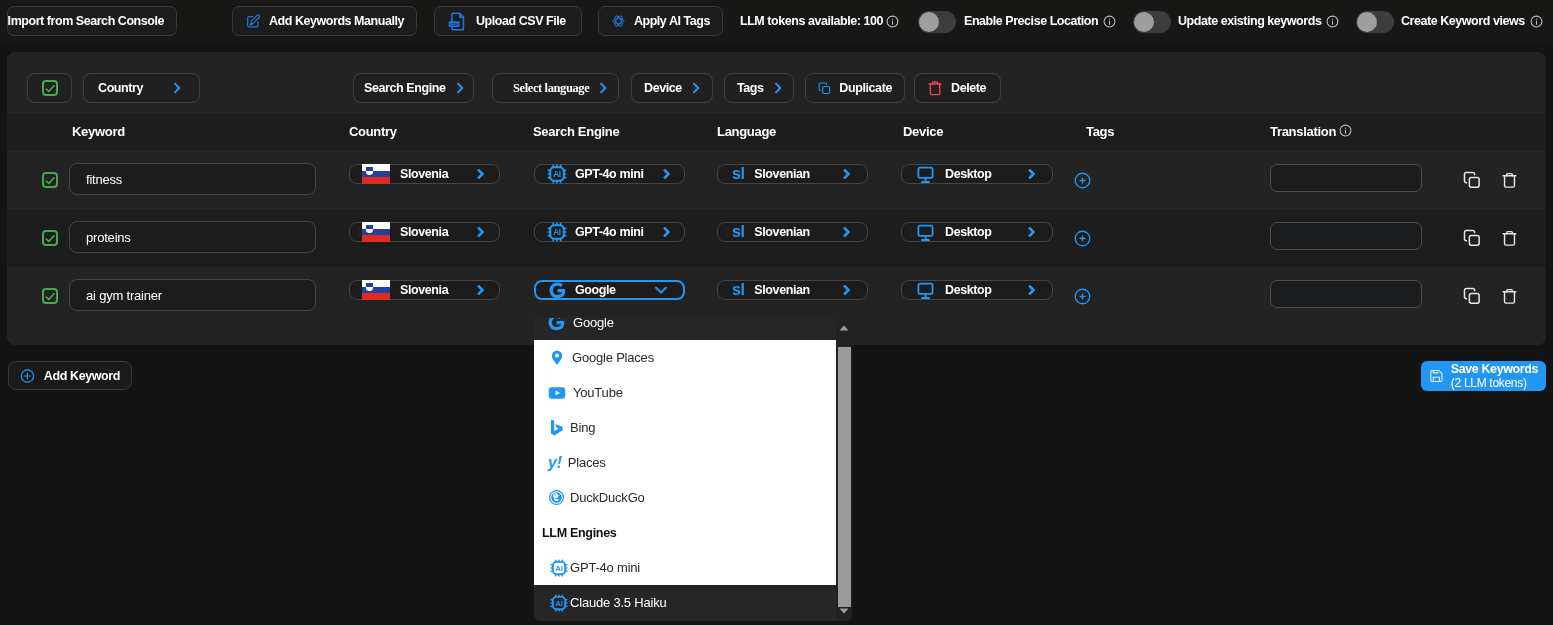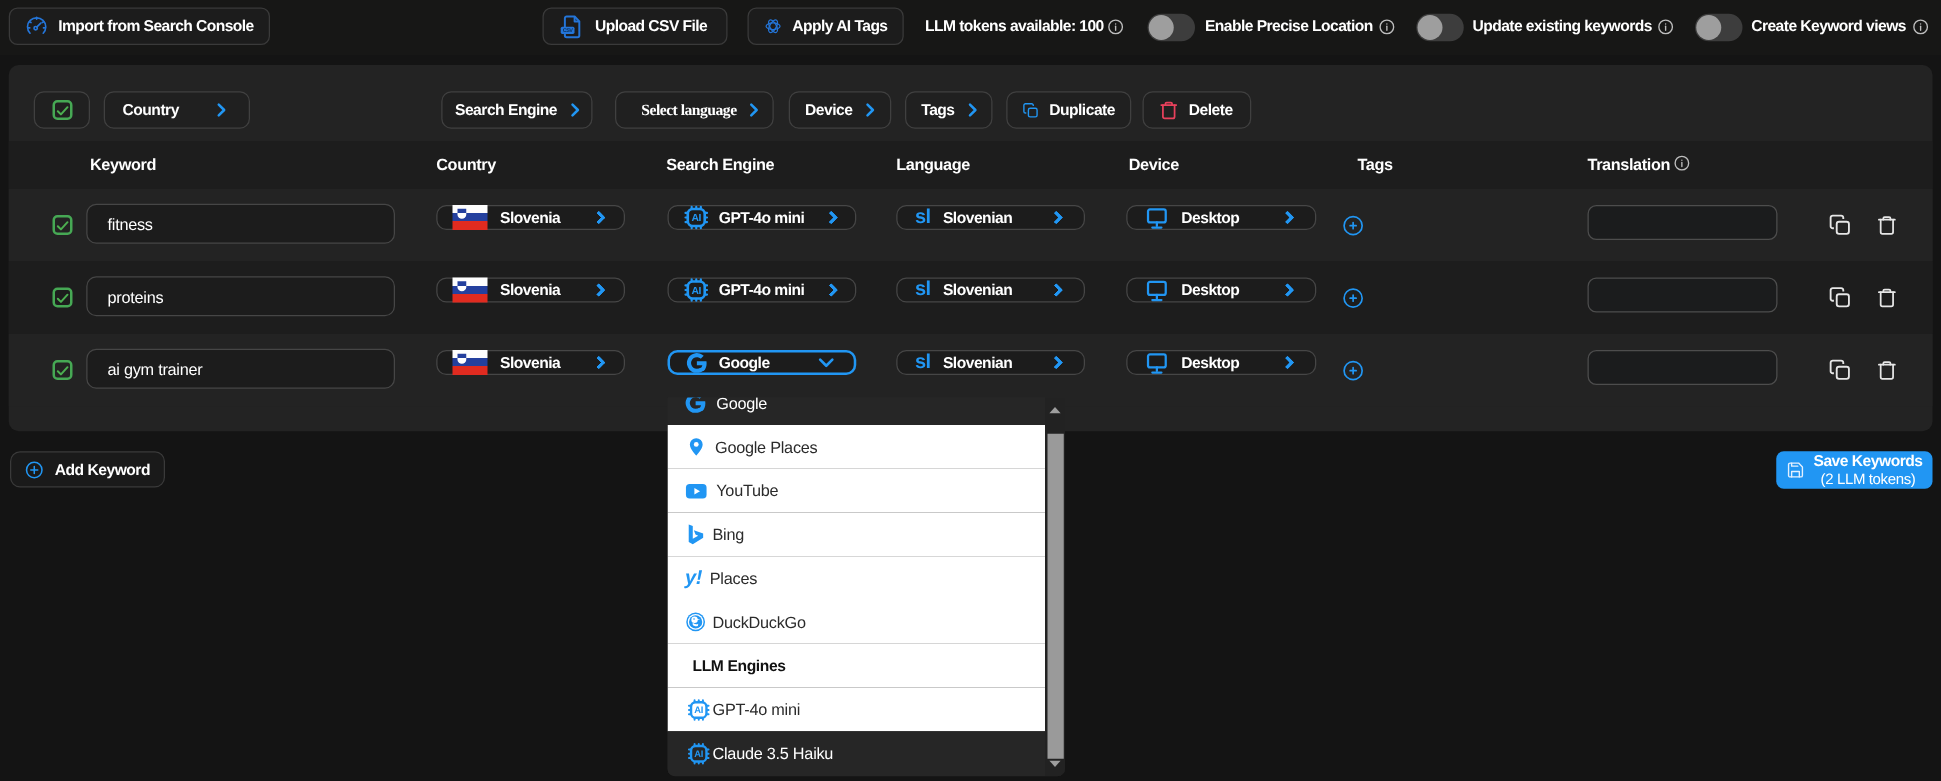--- a/index.html
+++ b/index.html
@@ -24,47 +24,55 @@
   .kw-input { position:absolute; left:62px; top:12px; width:247px; height:32px; background:#1c1c1c; border:1px solid #464646; border-radius:8px; color:#fff; font-size:13px; letter-spacing:-0.2px; display:flex; align-items:center; padding-left:16px; }
   .tr-input { position:absolute; left:1263px; top:13px; width:152px; height:28px; background:#1b1c1d; border:1px solid #4d4d4d; border-radius:7px; }
   
   #addkw { position:absolute; left:8px; top:361px; width:124px; height:29px; background:#1a1a1a; border:1px solid #3a3a3a; border-radius:8px; display:flex; align-items:center; gap:9px; padding:0 11px; color:#fff; font-size:12.5px; font-weight:bold; letter-spacing:-0.4px; white-space:nowrap; }
   #savekw { position:absolute; left:1421px; top:361px; width:125px; height:30px; background:#2196f3; border-radius:6px; display:flex; align-items:center; padding:0 8px; gap:7px; color:#fff; }
   
   #dd { position:absolute; left:534px; top:318px; width:318px; height:303px; background:#262626; border-radius:0 0 6px 6px; overflow:hidden; }
   #ddlist { position:absolute; left:0; top:-13px; width:302px; }
   .ddi { height:35px; display:flex; align-items:center; padding-left:14px; gap:4px; background:#fff; color:#2b2b2b; font-size:13px; letter-spacing:-0.2px; white-space:nowrap; }
   .ddi.dark { background:#262626; color:#fff; }
-  .ddhdr { height:35px; display:flex; align-items:center; padding-left:20px; background:#fff; color:#111; font-size:12.5px; font-weight:bold; letter-spacing:-0.3px; }
+  .ddhdr { height:35px; display:flex; align-items:center; padding-left:8px; background:#fff; color:#111; font-size:12.5px; font-weight:bold; letter-spacing:-0.3px; }
   #sbar { position:absolute; right:0; top:0; width:16px; height:303px; background:#222222; }
   #sthumb { position:absolute; left:2px; top:29px; width:13px; height:260px; background:#9a9a9a; }
   .chk { position:absolute; left:35px; top:21px; width:16px; height:16px; border:2px solid #46a854; border-radius:4px; display:flex; align-items:center; justify-content:center; flex:none; }
   .chev { margin-left:auto; width:8px; height:8px; border-top:3px solid #2196f3; border-right:3px solid #2196f3; transform:rotate(45deg); border-radius:1.5px; flex:none; margin-right:4px; }
   .flag { width:28px; height:20px; background:linear-gradient(180deg,#fdfdfd 0 33%,#24409e 33% 66%,#e02b20 66% 100%); position:relative; flex:none; }
   .flag::before { content:""; position:absolute; left:4px; top:3px; width:7px; height:7.5px; background:linear-gradient(180deg,#24409e 0 46%,#ffffff 46%); border-radius:0 0 55% 55%/0 0 48% 48%; }
   .sl { color:#2196f3; font-weight:bold; font-size:16px; letter-spacing:-0.5px; }
   .plusc, .ic-copy, .ic-trash { position:absolute; }
   .plusc { top:21px; } .ic-copy { top:20px; } .ic-trash { top:20px; }
 </style>
 </head>
 <body>
 <div id="stage">
   <div id="topbar">
-    <div class="tbtn" style="left:7px; width:209px;">
+    <div class="tbtn" style="left:7px; width:170px;justify-content:flex-end;">
       <svg width="22" height="22" viewBox="0 0 24 24" fill="none" stroke="#2475d8" stroke-width="1.7" stroke-linecap="round">
         <path d="M5.2 19.2 A9.4 9.4 0 1 1 18.8 19.2"></path>
         <path d="M12 2.8v2"></path>
           <path d="M4.5 7.2l1.7 1"></path>
           <path d="M19.5 7.2l-1.7 1"></path>
           <path d="M2.9 13.5l2 .2"></path>
           <path d="M21.1 13.5l-2 .2"></path>
         <circle cx="11" cy="14" r="1.7"></circle>
         <path d="M12.3 12.7l4-4"></path>
       </svg>
       Import from Search Console
+    </div>
+    <div class="tbtn" style="left:232px; width:185px;">
+      <svg width="21" height="21" viewBox="0 0 24 24" fill="none" stroke="#2475d8" stroke-width="1.9" stroke-linecap="round" stroke-linejoin="round">
+        <path d="M11.5 4.5H6a2 2 0 0 0-2 2V18a2 2 0 0 0 2 2h11.5a2 2 0 0 0 2-2v-5.5"></path>
+        <path d="M18.2 2.6a2.2 2.2 0 0 1 3.1 3.1L12.5 14.5 8.4 15.5l1-4.1z"></path>
+        <path d="M7.5 16.5h3"></path>
+      </svg>
+      Add Keywords Manually
     </div>
     <div class="tbtn" style="left:434px; width:148px;">
       <svg width="21" height="21" viewBox="0 0 24 24" fill="none" stroke="#2475d8" stroke-width="1.8" stroke-linejoin="round">
         <path d="M14.5 2.5H7.2a1.6 1.6 0 0 0-1.6 1.6v15.8a1.6 1.6 0 0 0 1.6 1.6h10a1.6 1.6 0 0 0 1.6-1.6V7z"></path>
         <path d="M14.5 2.5V7h4.3"></path>
         <rect x="1.8" y="11.8" width="12.6" height="6.6" rx="1.4" fill="#2475d8" stroke="none"></rect>
         <text x="8.1" y="16.9" font-size="5" font-weight="bold" fill="#0c2f55" text-anchor="middle" font-family="Liberation Sans, sans-serif" stroke="none">CSV</text>
       </svg>
       Upload CSV File
     </div>
@@ -255,21 +263,21 @@
   <div id="addkw"><svg width="18" height="18" viewBox="0 0 24 24" fill="none" stroke="#2196f3" stroke-width="2" stroke-linecap="round">
         <circle cx="12" cy="12" r="10"></circle>
         <path d="M12 7.5v9M7.5 12h9"></path>
       </svg>Add Keyword</div>
   <div id="savekw">
     <svg width="22" height="22" viewBox="0 0 24 24" fill="none" stroke="#e3f0ff" stroke-width="1.8" stroke-linecap="round" stroke-linejoin="round">
         <path d="M19 21H5a2 2 0 0 1-2-2V5a2 2 0 0 1 2-2h11l5 5v11a2 2 0 0 1-2 2z"></path>
         <path d="M7 21v-7h10v7"></path>
         <path d="M7 3v4h8"></path>
       </svg>
-    <div style="flex:1; text-align:center; line-height:14px; white-space:nowrap;">
+    <div style="flex:1; line-height:14px; white-space:nowrap;">
         <div style="font-size:12.5px; font-weight:bold; letter-spacing:-0.4px;">Save Keywords</div>
         <div style="font-size:12px; letter-spacing:-0.3px;">(2 LLM tokens)</div>
       </div>
   </div>
   <div id="dd">
     <div id="ddlist">
       <div class="ddi dark">
           <svg width="17" height="17" viewBox="0 0 24 24" style="flex:none">
             <path fill="#2196f3" d="M23 12.3c0-.8-.1-1.6-.2-2.3H12v4.5h6.2a5.3 5.3 0 0 1-2.3 3.5v2.9h3.7C21.8 18.9 23 15.9 23 12.3zM12 23c3.1 0 5.7-1 7.6-2.8l-3.7-2.9c-1 .7-2.3 1.1-3.9 1.1a6.6 6.6 0 0 1-6.2-4.6H2v3A11 11 0 0 0 12 23zM5.8 13.9a6.6 6.6 0 0 1 0-4.2v-3H2a11 11 0 0 0 0 10.2zM12 5.4c1.7 0 3.2.6 4.4 1.7l3.3-3.3A11 11 0 0 0 2 6.8l3.8 3A6.6 6.6 0 0 1 12 5.4z"></path>
           </svg>

